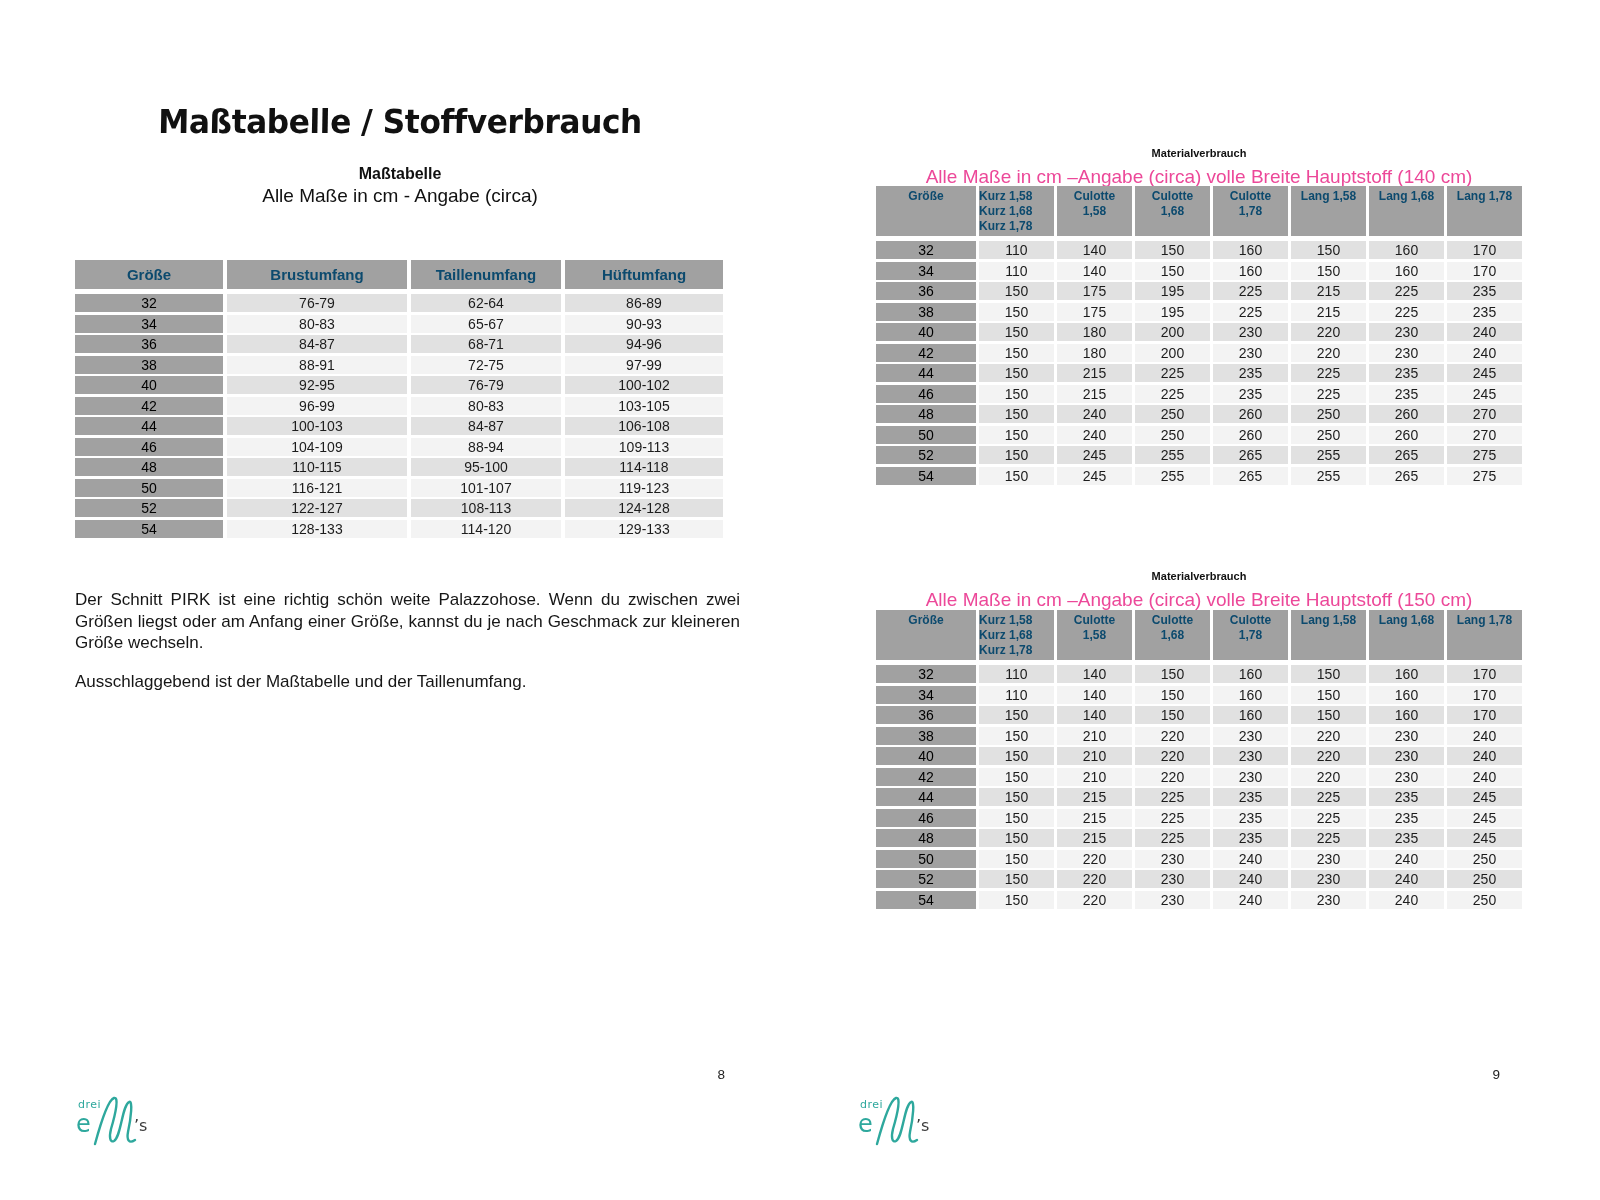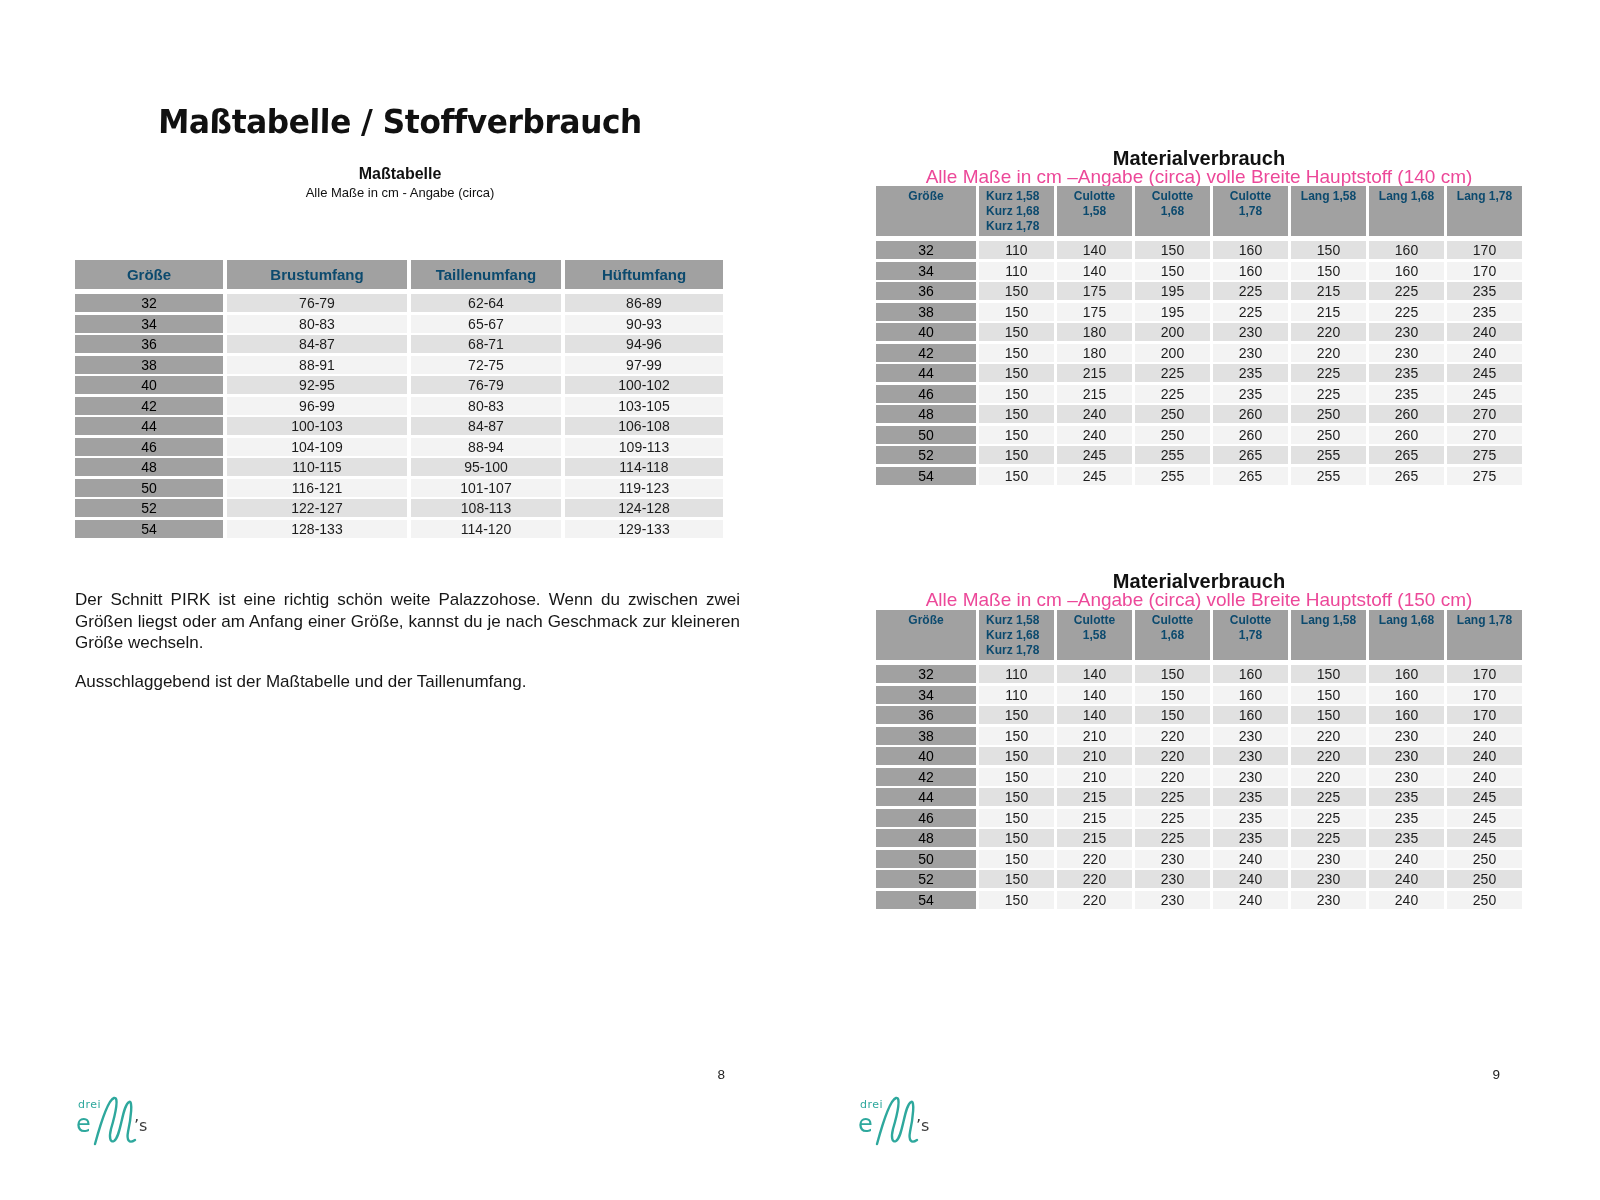--- a/index.html
+++ b/index.html
@@ -6,21 +6,21 @@
   html,body { width:1600px; height:1200px; background:#ffffff; font-family:"Liberation Sans", sans-serif; color:#1a1a1a; }
   .canvas { position:relative; width:1600px; height:1200px; background:#fff; overflow:hidden;margin-top:8px; }
   .page { position:absolute; top:0; width:800px; height:1200px; }
   .page-left { left:0; }
   .page-right { left:800px; }
 
   
   .l-title { position:absolute; left:75px; top:94px; width:650px; text-align:center;
              font-size:33px; font-weight:700; letter-spacing:-0.5px; color:#111;
              font-family:"DejaVu Sans", sans-serif; transform:scaleX(0.95) skewX(-1deg); }
-  .l-sub  { position:absolute; left:75px; width:650px; text-align:center; font-size:13px; color:#111; }
+  .l-sub  { position:absolute; left:75px; width:650px; text-align:center; font-size:19px; color:#111; }
   .l-sub-bold { top:157px; font-weight:700; font-size:16px; }
   .l-sub1 { top:177px; }
   .l-sub2 { top:196px; }
 
   .para { position:absolute; left:75px; width:665px; font-size:17px; line-height:21.5px; color:#161616; }
   .para1 { top:581px; text-align:justify; }
   .para2 { top:663px; }
 
   
   .mtable { position:absolute; }
@@ -40,23 +40,23 @@
   .t-meas .thead .tcell { font-size:15px; }
 
   
   .t-mat { left:76px; width:646px; }
   .t-mat1 { top:178px; }
   .t-mat2 { top:602px; }
   .t-mat .trow { grid-template-columns:100px repeat(7,75px); column-gap:3px; height:18px; margin-bottom:2.5px; }
   .t-mat .trow.thead { height:50px; margin-bottom:5px; }
   .t-mat .thead .tcell { flex-direction:column; justify-content:flex-start; padding-top:3px;
                          font-size:12px; line-height:15px; }
-  .t-mat .thead .tcell:nth-child(2) { align-items:flex-start; padding-left:7px; }
-
-  .r-title { position:absolute; left:76px; width:646px; text-align:center; font-weight:700; font-size:20px; color:#111; }
+  .t-mat .thead .tcell:nth-child(2) { align-items:flex-start; }
+
+  .r-title { position:absolute; left:76px; width:646px; text-align:center; font-weight:700; font-size:11px; color:#111; }
   .r-sub   { position:absolute; left:76px; width:646px; text-align:center; font-size:19px; color:#ec4899; }
   .r1-title { top:139px; }
   .r1-sub   { top:158px; }
   .r2-title { top:562px; }
   .r2-sub   { top:581px; }
 
   
   .pageno { position:absolute; font-size:13.5px; color:#222; text-align:right; }
   .pageno-left  { left:75px; top:1059px; width:650px; }
   .pageno-right { left:76px; top:1059px; width:624px; }

